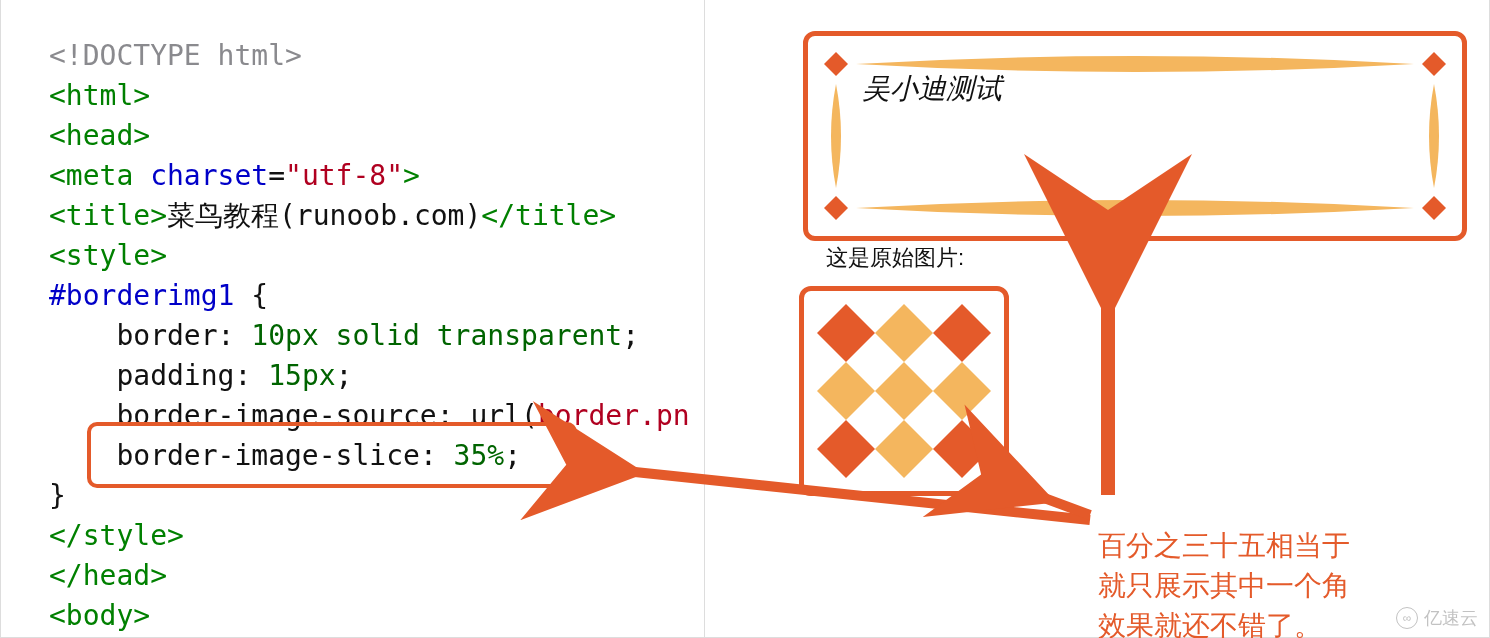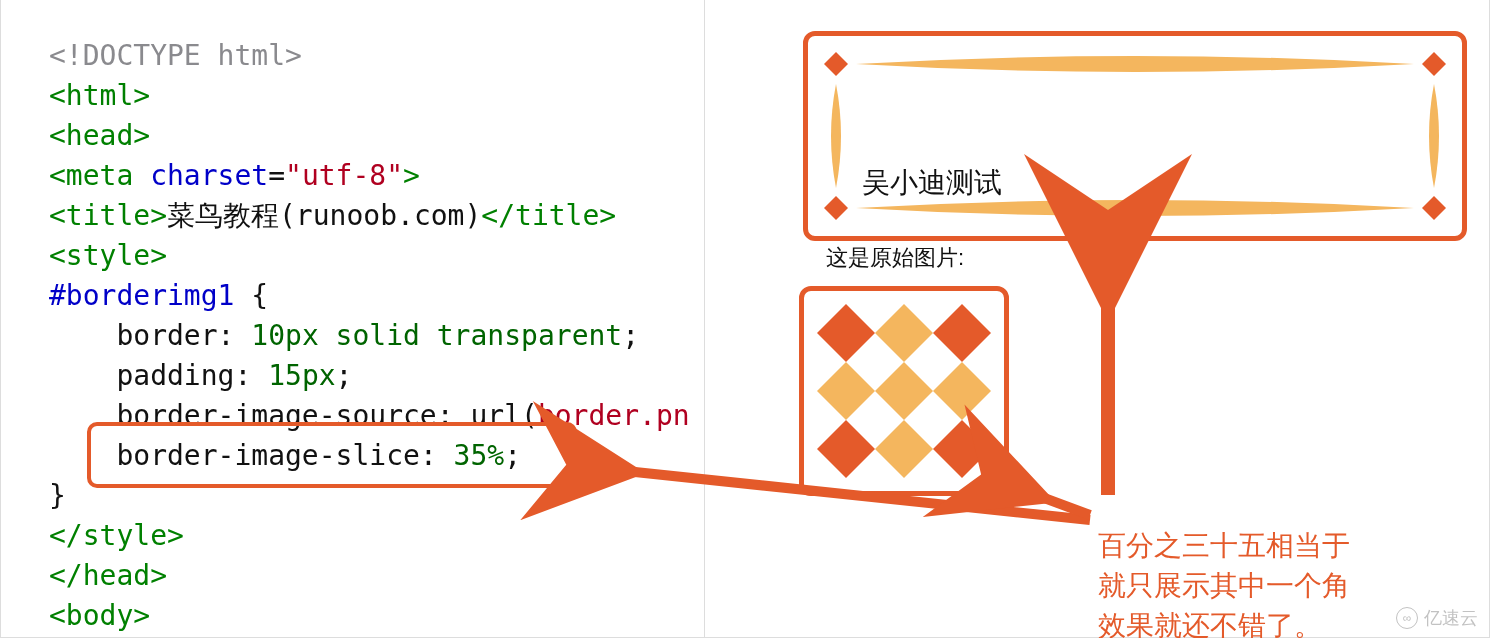--- a/index.html
+++ b/index.html
@@ -67,21 +67,22 @@
     top: 31px;
     width: 664px;
     height: 210px;
     border: 5px solid #e45a2a;
     border-radius: 12px;
   }
   .demo-inner {
     position: absolute;
     left: 34px; top: 34px; right: 34px; bottom: 34px;
     display: flex;
-    align-items: flex-end;
+    align-items: flex-start;
+    font-style: italic;
   }
   .demo-text {
     font-size: 28px;
     color: #111;
     padding-left: 20px;
   }
   .orig-label {
     position: absolute;
     left: 826px;
     top: 243px;

